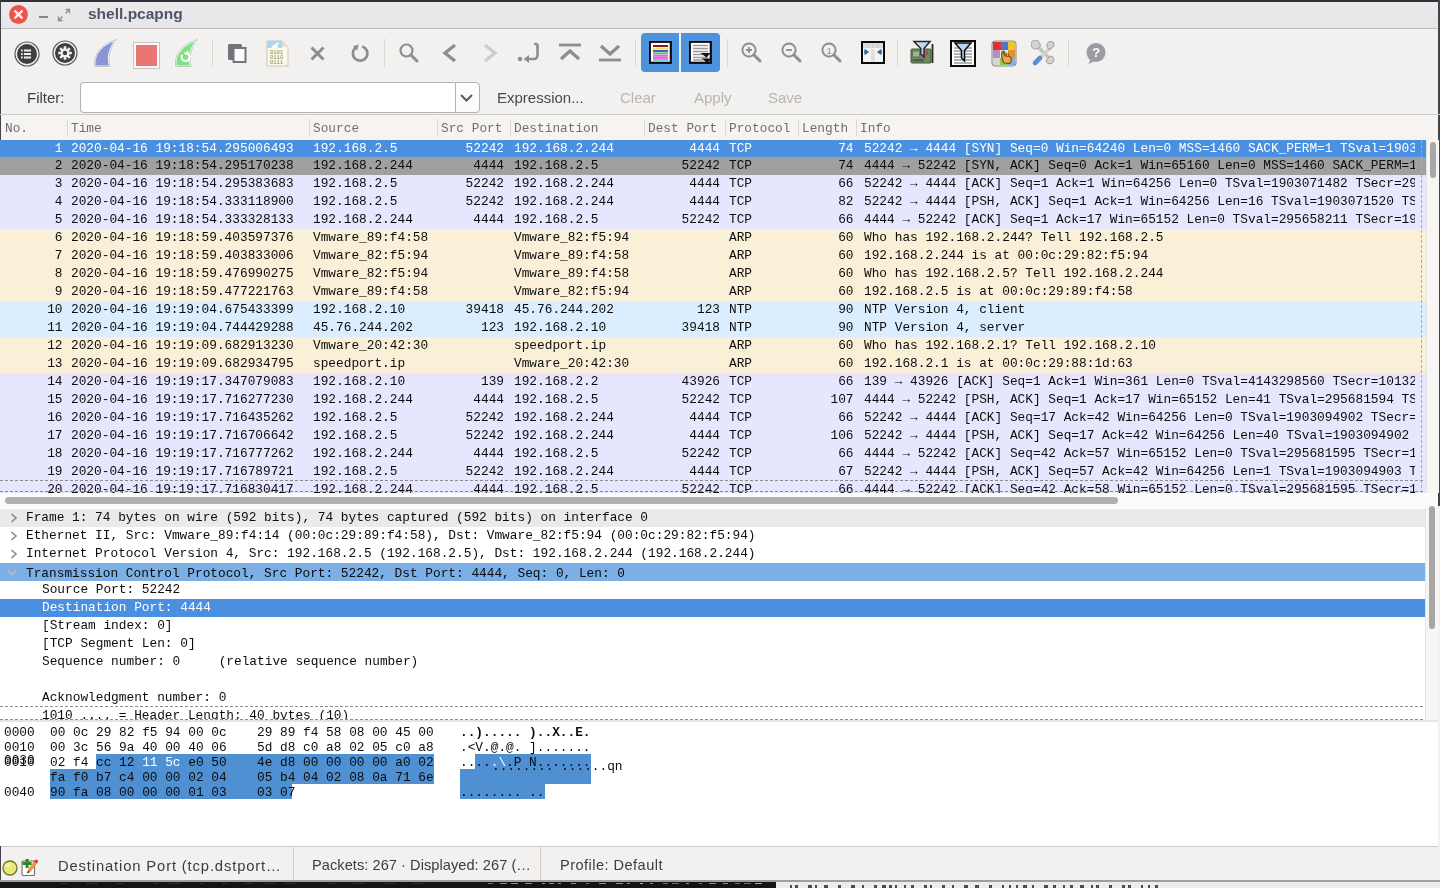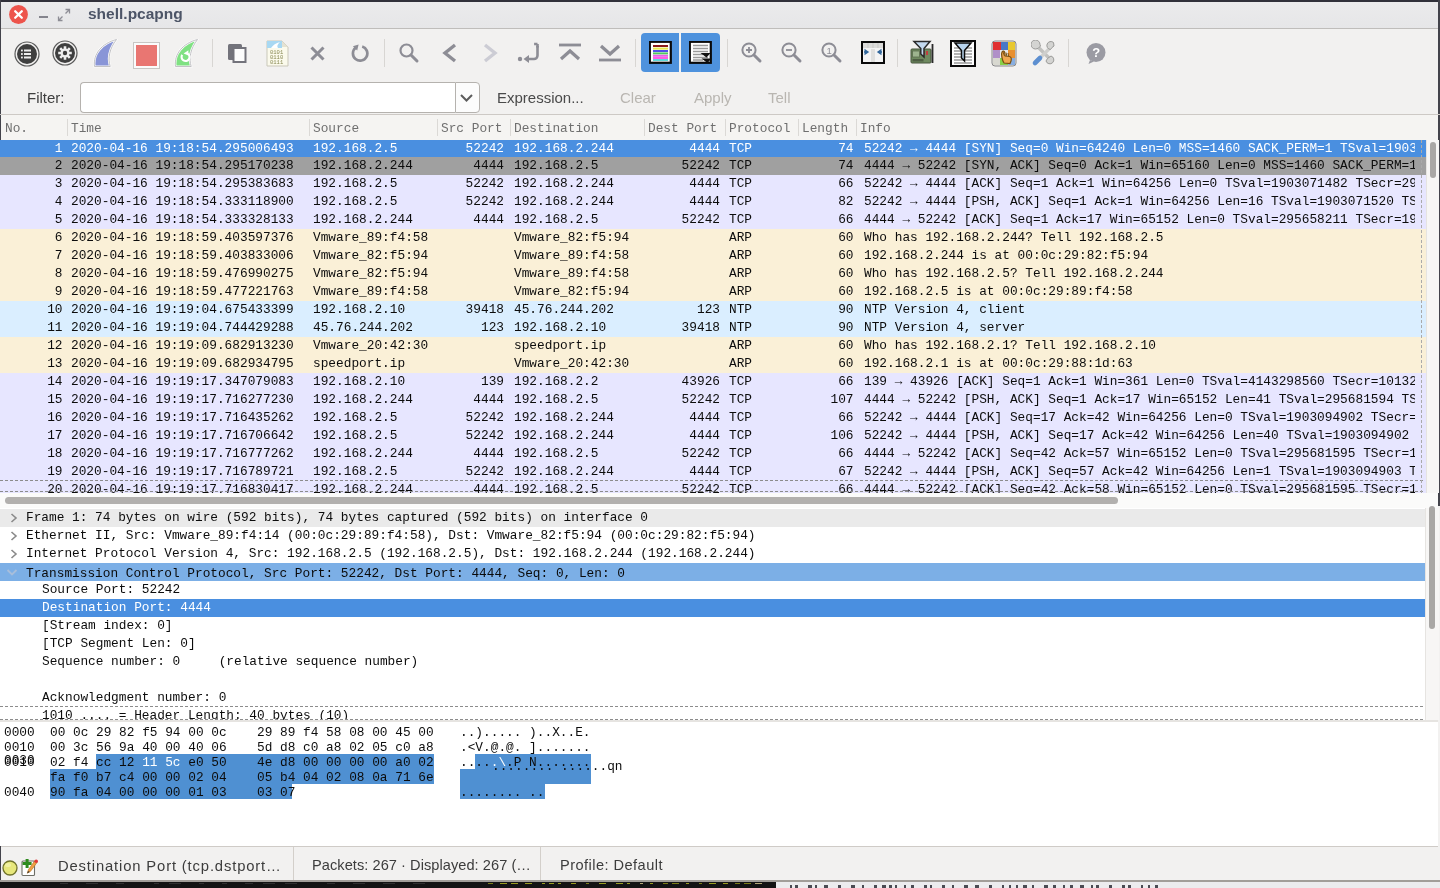--- a/index.html
+++ b/index.html
@@ -201,21 +201,21 @@
   </svg>
 <div class="abs" style="left:27px;top:89px;font-size:15px;color:#3e3e3e;">Filter:</div>
 <div class="abs" style="left:80px;top:82px;width:374px;height:29px;background:#ffffff;border:1px solid #b5b2ae;border-right:none;border-radius:4px 0 0 4px;"></div>
 <div class="abs" style="left:455px;top:82px;width:23px;height:29px;background:#fcfcfc;border:1px solid #b5b2ae;border-radius:0 4px 4px 0;"></div>
 <svg class="abs" style="left:459px;top:93px;" width="15" height="10">
     <path d="M2 2 L7.5 7.5 L13 2" fill="none" stroke="#5c5c5c" stroke-width="2"></path>
   </svg>
 <div class="abs" style="left:497px;top:89px;font-size:15px;color:#4a4a4a;">Expression...</div>
 <div class="abs" style="left:620px;top:89px;font-size:15px;color:#b9b6b1;">Clear</div>
 <div class="abs" style="left:694px;top:89px;font-size:15px;color:#b9b6b1;">Apply</div>
-<div class="abs" style="left:768px;top:89px;font-size:15px;color:#b9b6b1;">Tell</div>
+<div class="abs" style="left:768px;top:89px;font-size:15px;color:#b9b6b1;">Save</div>
 <div class="abs" style="left:0;top:114px;width:1440px;height:1px;background:#cdc9c5;"></div>
 <div class="abs" style="left:1px;top:115px;width:1437px;height:24.5px;background:#f5f4f2;border-bottom:1px solid #d4d2cf;"></div>
 <div class="abs mono" style="left:5px;top:123px;color:#6f6f6f;">No.</div>
 <div class="abs mono" style="left:71px;top:123px;color:#6f6f6f;">Time</div>
 <div class="abs mono" style="left:313px;top:123px;color:#6f6f6f;">Source</div>
 <div class="abs mono" style="left:441px;top:123px;color:#6f6f6f;">Src Port</div>
 <div class="abs mono" style="left:514px;top:123px;color:#6f6f6f;">Destination</div>
 <div class="abs mono" style="left:648px;top:123px;color:#6f6f6f;">Dest Port</div>
 <div class="abs mono" style="left:729px;top:123px;color:#6f6f6f;">Protocol</div>
 <div class="abs mono" style="left:802px;top:123px;color:#6f6f6f;">Length</div>
@@ -302,35 +302,35 @@
 <div class="abs" style="left:0;top:722px;width:1438px;height:124px;background:#ffffff;overflow:hidden;">
 <div class="abs" style="left:96px;top:32.2px;width:338px;height:14.9px;background:#4f90d2;"></div>
 <div class="abs" style="left:475.4px;top:32.2px;width:115.2px;height:14.9px;background:#4f90d2;"></div>
 <div class="abs" style="left:50px;top:47.1px;width:384px;height:14.9px;background:#4f90d2;"></div>
 <div class="abs" style="left:460px;top:47.1px;width:130.6px;height:14.9px;background:#4f90d2;"></div>
 <div class="abs" style="left:50px;top:62.0px;width:242px;height:14.9px;background:#4f90d2;"></div>
 <div class="abs" style="left:460px;top:62.0px;width:84.5px;height:14.9px;background:#4f90d2;"></div>
 <div class="abs mono" style="left:4px;top:5.1px;color:#0c0c0c;">0000</div>
 <div class="abs mono" style="left:50px;top:5.1px;color:#0c0c0c;">00 0c 29 82 f5 94 00 0c</div>
 <div class="abs mono" style="left:257px;top:5.1px;color:#0c0c0c;">29 89 f4 58 08 00 45 00</div>
-<div class="abs mono" style="left:460px;top:5.1px;color:#0c0c0c;">..)..... )..X..E.</div>
+<div class="abs mono" style="left:460px;top:5.1px;color:#0c0c0c;font-weight:bold;">..)..... )..X..E.</div>
 <div class="abs mono" style="left:4px;top:20.0px;color:#0c0c0c;">0010</div>
 <div class="abs mono" style="left:50px;top:20.0px;color:#0c0c0c;">00 3c 56 9a 40 00 40 06</div>
 <div class="abs mono" style="left:257px;top:20.0px;color:#0c0c0c;">5d d8 c0 a8 02 05 c0 a8</div>
 <div class="abs mono" style="left:460px;top:20.0px;color:#0c0c0c;">.&lt;V.@.@. ].......</div>
 <div class="abs mono" style="left:4px;top:34.900000000000006px;color:#0c0c0c;">0010</div>
 <div class="abs mono" style="left:50px;top:34.900000000000006px;color:#0c0c0c;">02 f4 cc 12 <span style="color:#ffffff;">11 5c</span> e0 50</div>
 <div class="abs mono" style="left:257px;top:34.900000000000006px;color:#0c0c0c;">4e d8 00 00 00 00 a0 02</div>
 <div class="abs mono" style="left:460px;top:34.900000000000006px;color:#0c0c0c;">....<span style="color:#ffffff;">.\</span>.P N.......</div>
 <div class="abs mono" style="left:4px;top:33px;color:#0c0c0c;">0030</div>
 <div class="abs mono" style="left:50px;top:49.800000000000004px;color:#0c0c0c;">fa f0 b7 c4 00 00 02 04</div>
 <div class="abs mono" style="left:257px;top:49.800000000000004px;color:#0c0c0c;">05 b4 04 02 08 0a 71 6e</div>
 <div class="abs mono" style="left:460px;top:39px;color:#0c0c0c;padding-left:32px;">........ ......qn</div>
 <div class="abs mono" style="left:4px;top:64.7px;color:#0c0c0c;">0040</div>
-<div class="abs mono" style="left:50px;top:64.7px;color:#0c0c0c;">90 fa 04 00 00 00 01 03</div>
+<div class="abs mono" style="left:50px;top:64.7px;color:#0c0c0c;">90 fa 08 00 00 00 01 03</div>
 <div class="abs mono" style="left:257px;top:64.7px;color:#0c0c0c;">03 07</div>
 <div class="abs mono" style="left:460px;top:64.7px;color:#0c0c0c;">........ ..</div>
 </div>
 <div class="abs" style="left:1px;top:846px;width:1437px;height:34px;background:#f2f1f0;border-top:1px solid #cfcbc7;"></div>
 <svg class="abs" style="left:2px;top:860px;" width="16" height="16">
 <circle cx="8" cy="8" r="7" fill="#e7e77b" stroke="#70732c" stroke-width="1.3"></circle>
 <ellipse cx="6" cy="5" rx="3" ry="2" fill="#f1f1a2"></ellipse>
   </svg>
 <svg class="abs" style="left:21px;top:858px;" width="17" height="19">
 <rect x="1" y="3" width="12.5" height="14.5" rx="1" fill="#ffffff" stroke="#6e6e66" stroke-width="1.1"></rect>

